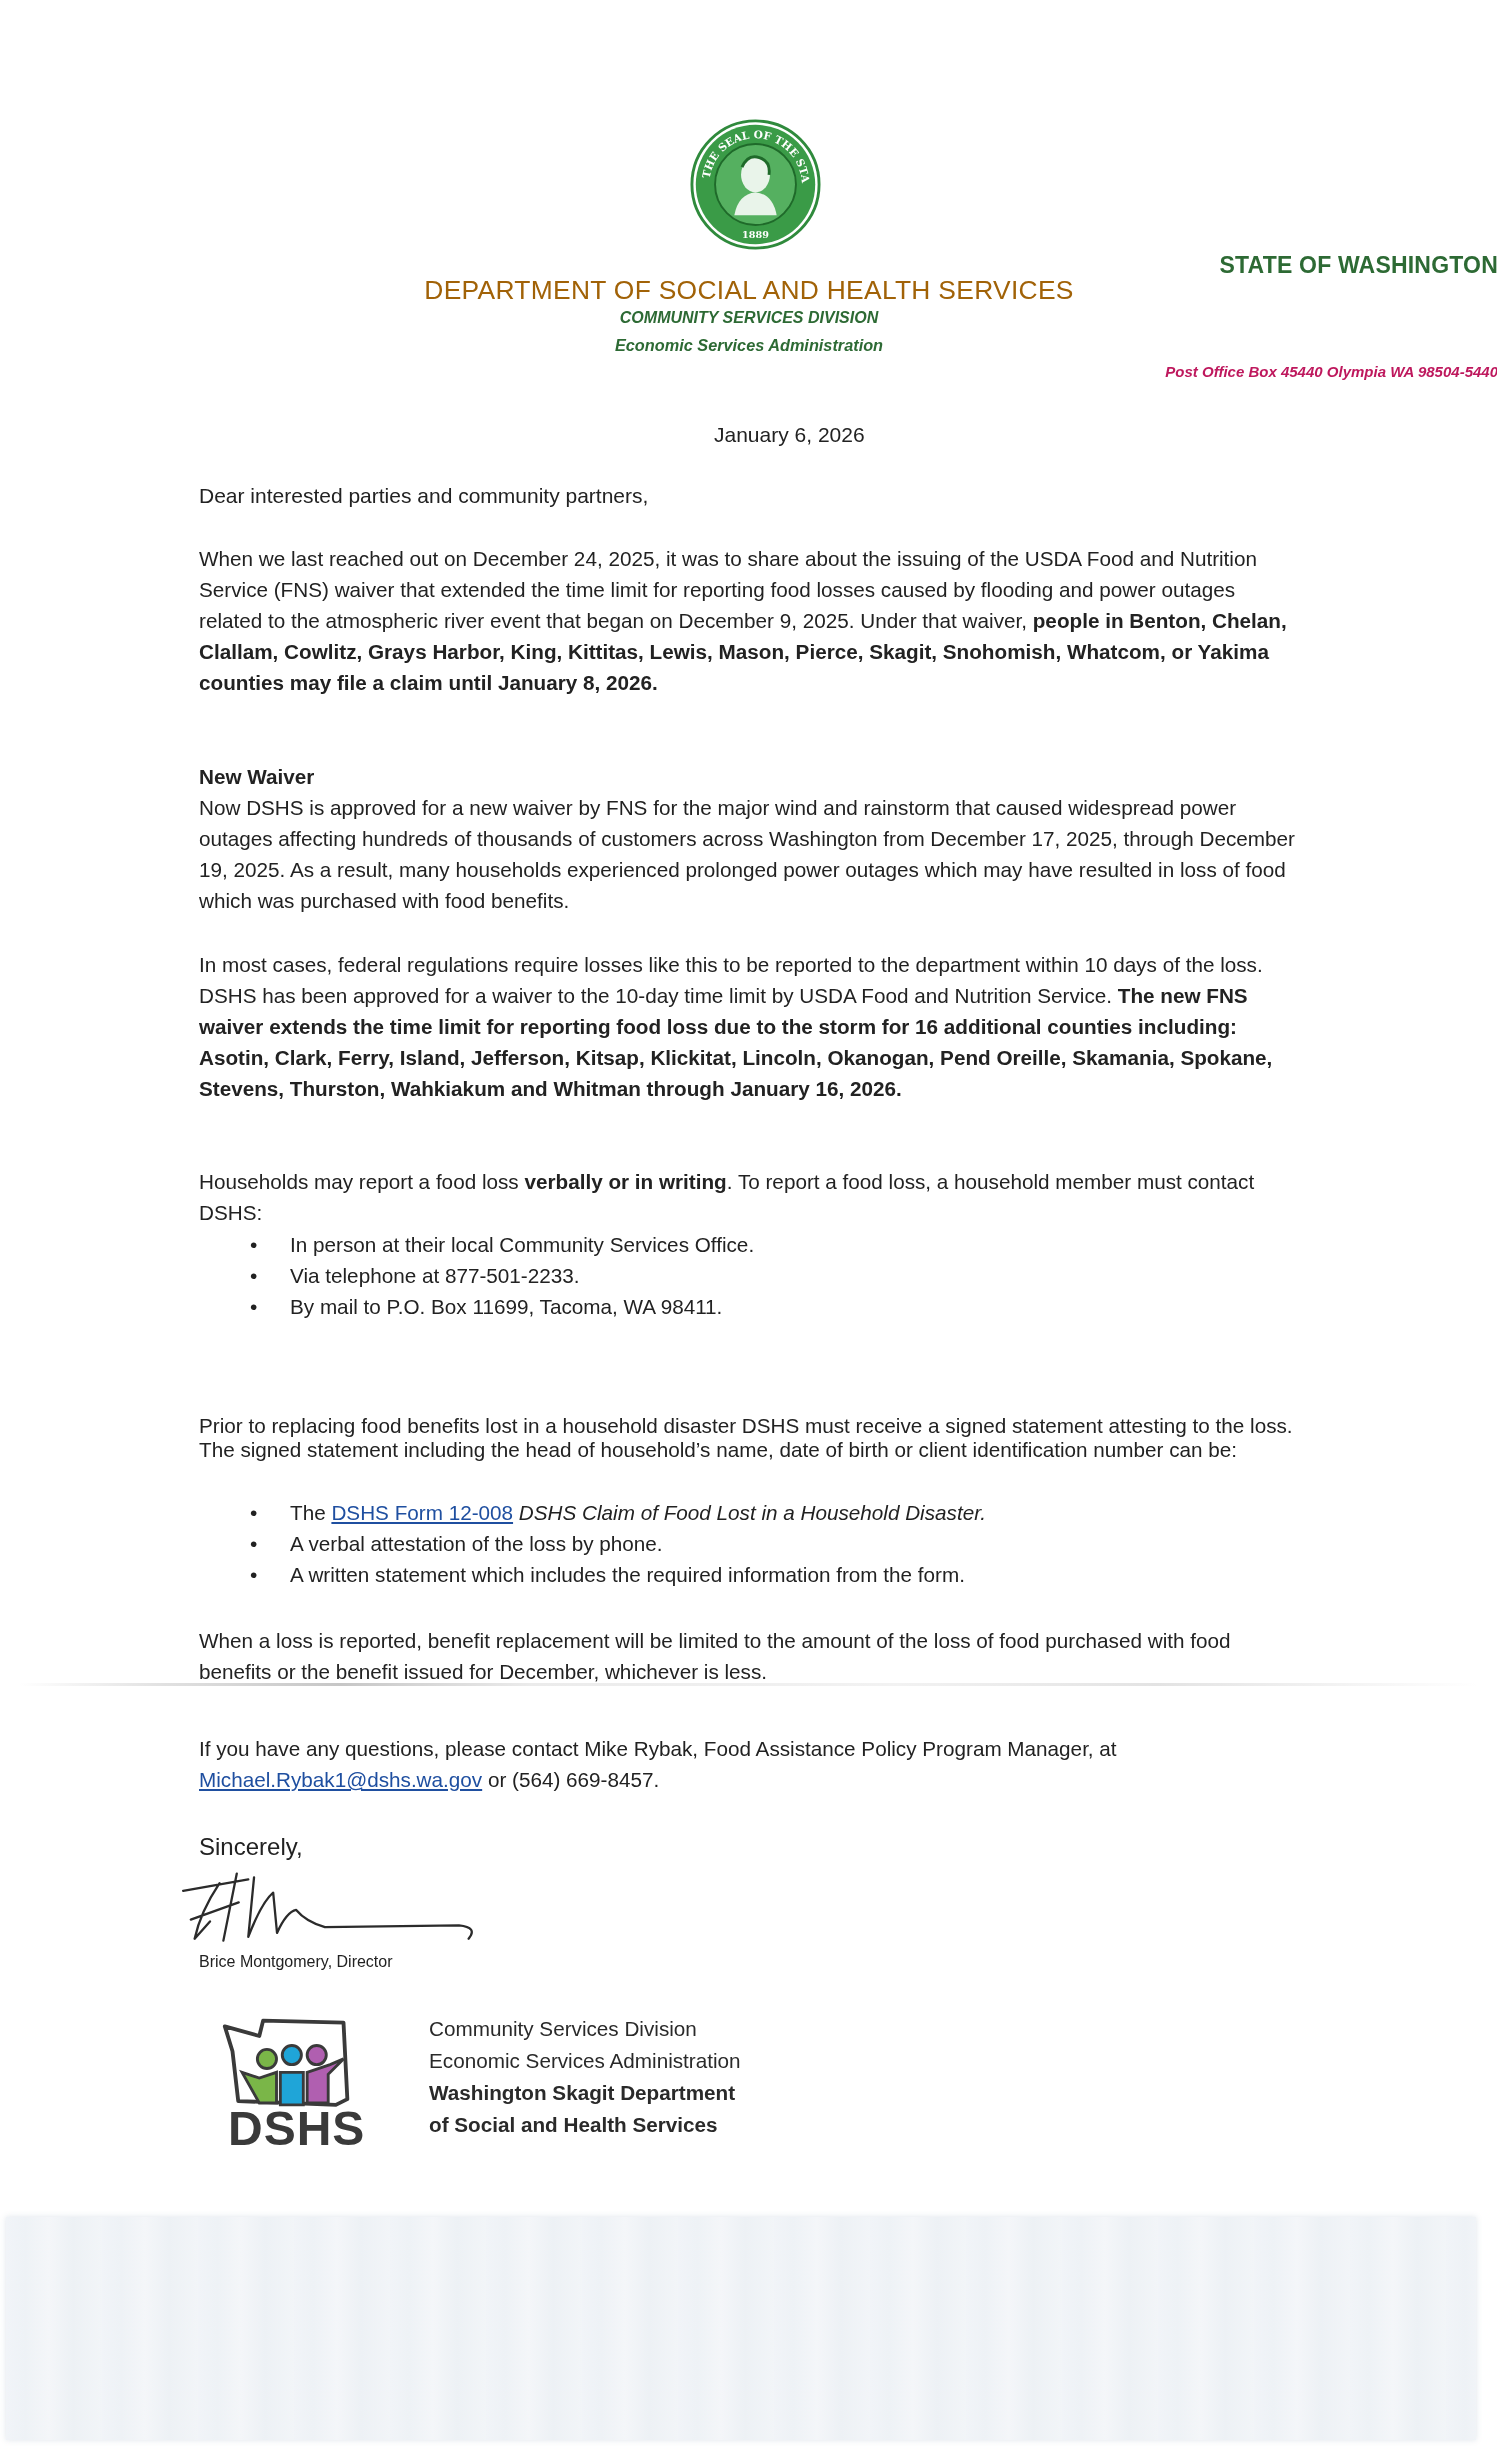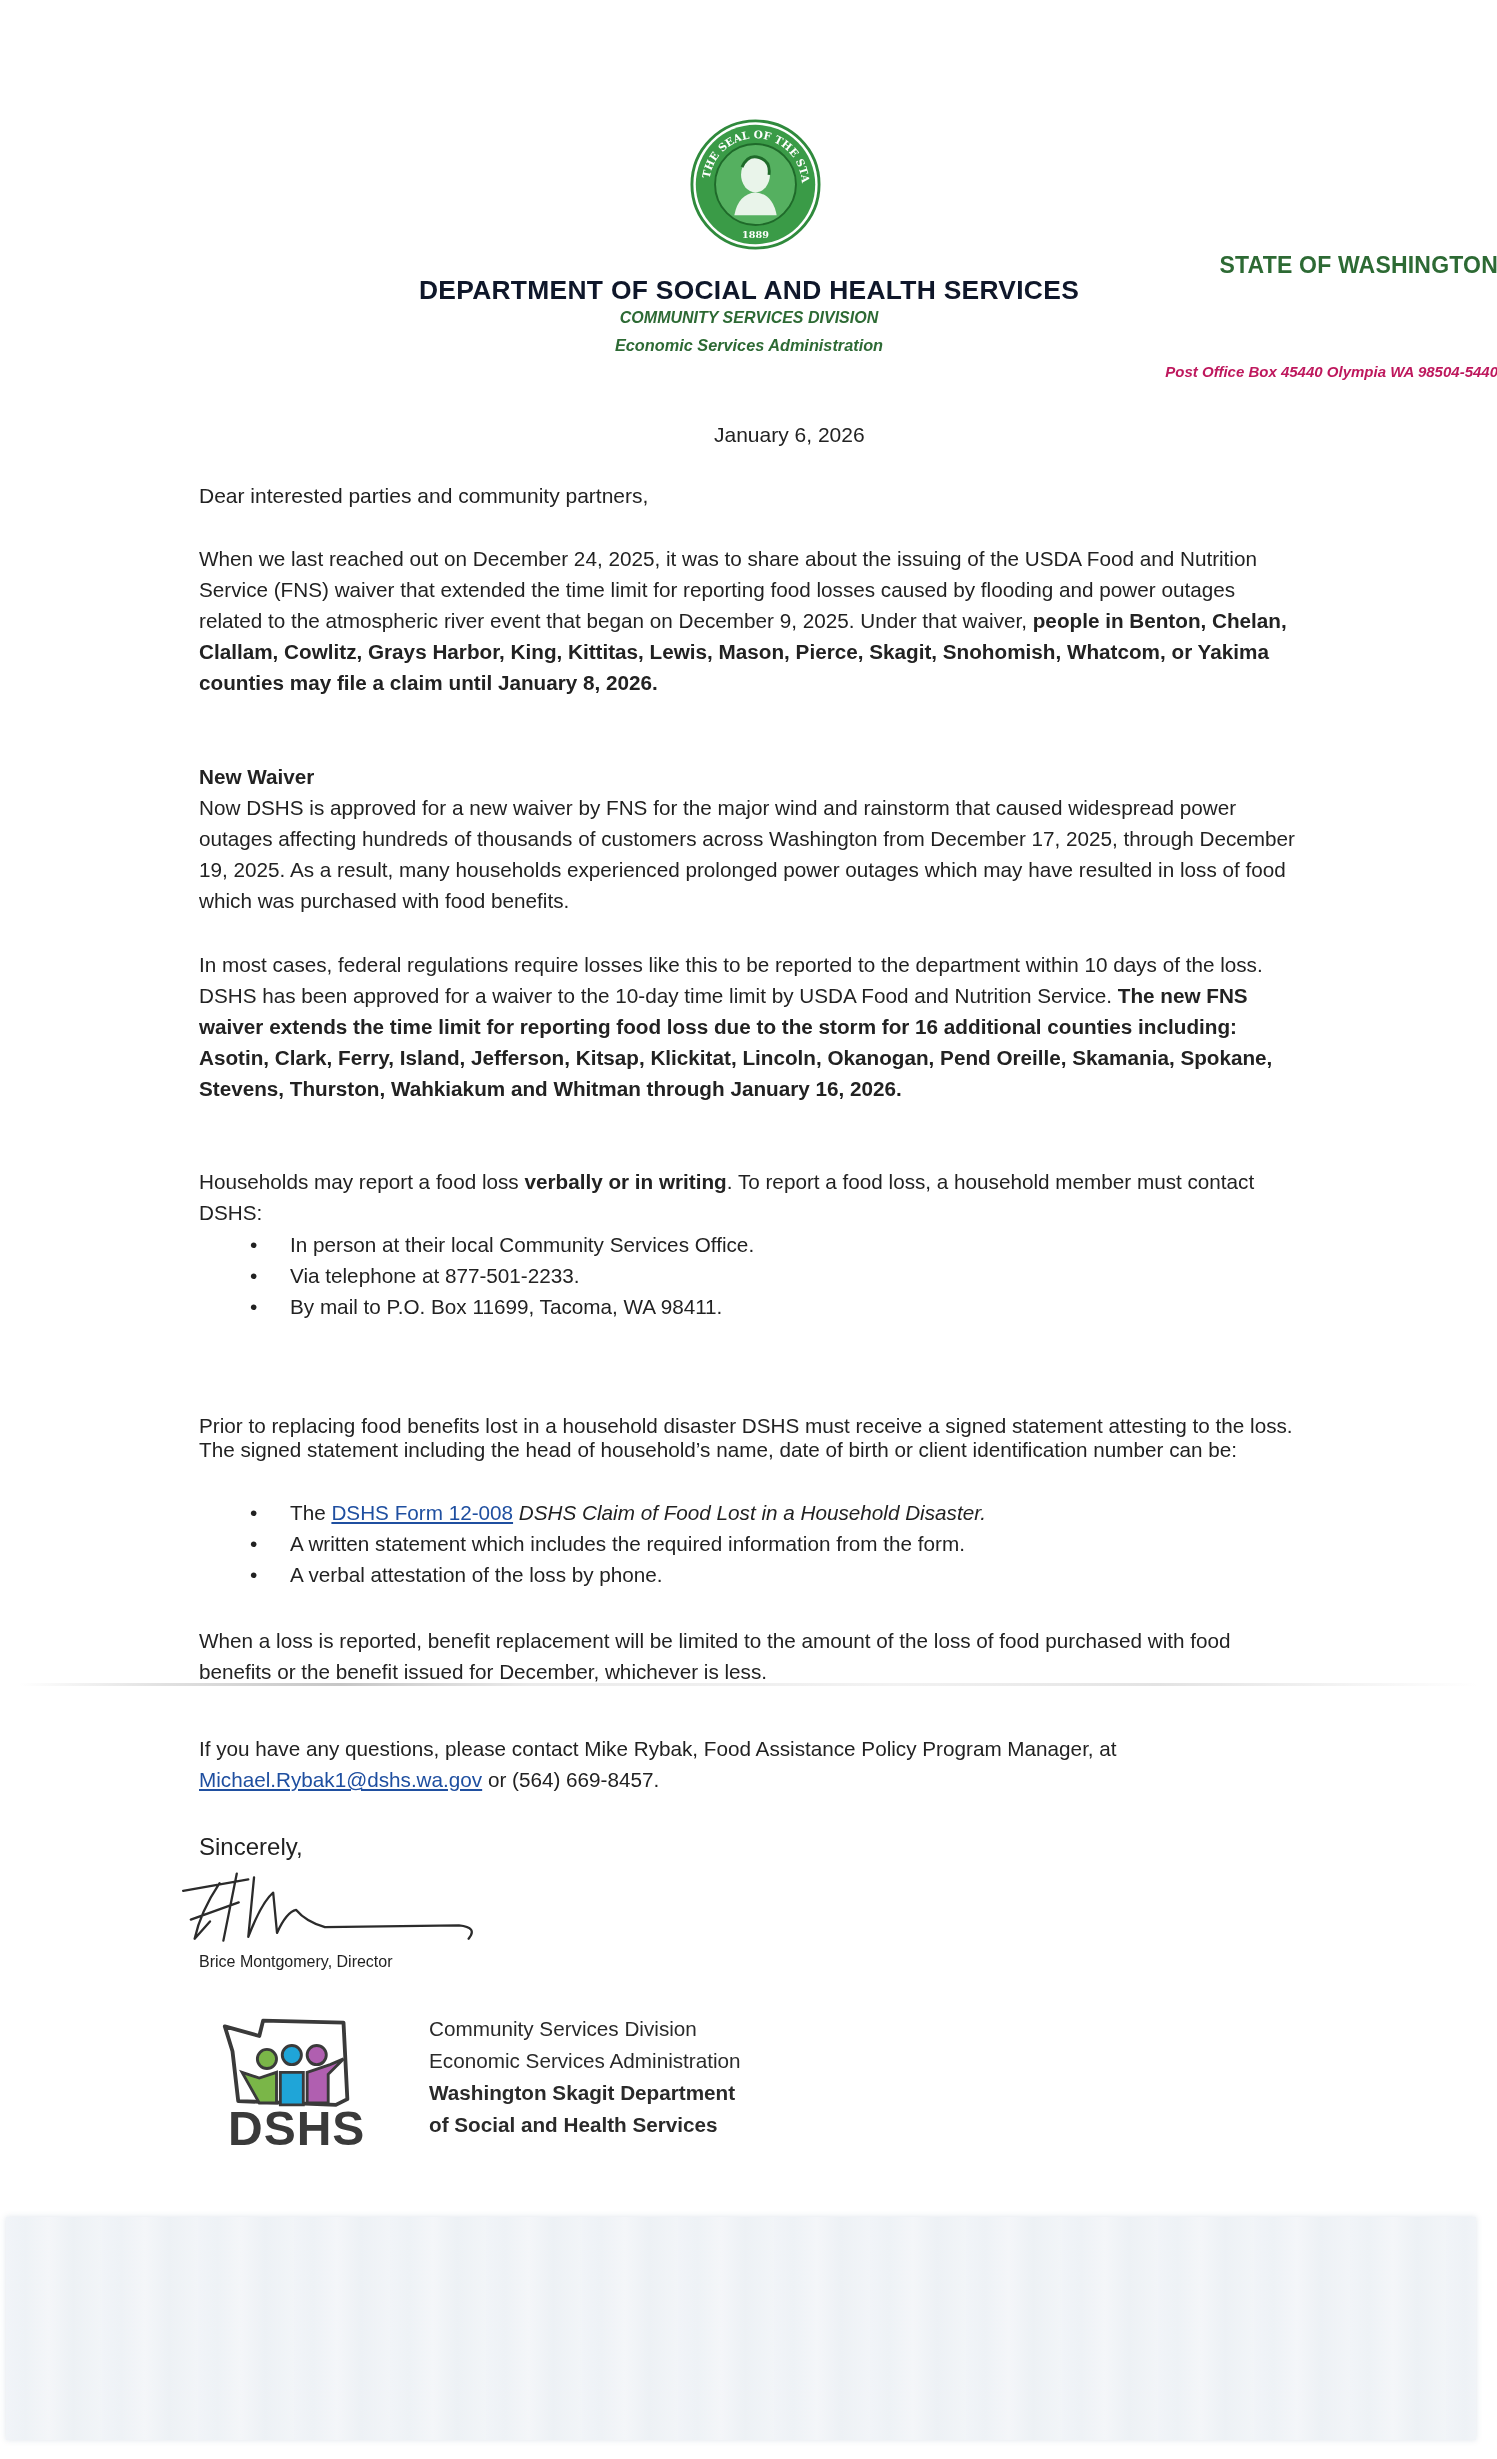--- a/index.html
+++ b/index.html
@@ -1,20 +1,20 @@
 <!DOCTYPE html>
 <html><head>
 <meta charset="utf-8">
 <style>
   html, body { margin: 0; padding: 0; background: #ffffff; }
   body { width: 1498px; height: 2459px; position: relative; overflow: hidden;
          font-family: "Liberation Sans", "DejaVu Sans", sans-serif; color: #1e1e1e; }
   .seal { position: absolute; left: 690px; top: 119px; width: 131px; height: 131px; }
   .lh-state { position: absolute; top: 252px; width: 100%; text-align: right; font-weight: bold; font-size: 23px; color: #2d6a34; letter-spacing: 0.2px; }
-  .lh-dept { position: absolute; top: 275px; width: 100%; text-align: center; font-weight: bold; font-size: 26.4px; color: #0f172a; letter-spacing: 0.3px; }
+  .lh-dept { position: absolute; top: 275px; width: 100%; text-align: center; font-weight: normal; font-size: 26.4px; color: #a16207; letter-spacing: 0.3px; }
   .lh-div { position: absolute; top: 309px; width: 100%; text-align: center; font-weight: bold; font-style: italic; font-size: 16px; color: #2d6a34; }
   .lh-esa { position: absolute; top: 336px; width: 100%; text-align: center; font-weight: bold; font-style: italic; font-size: 16.3px; color: #2d6a34; }
   .lh-addr { position: absolute; top: 363px; width: 100%; text-align: right; font-weight: bold; font-style: italic; font-size: 15px; color: #be185d; }
 
   .body-text { font-size: 20.7px; line-height: 31px; color: #222; }
   .date { position: absolute; left: 666px; top: 419px; font-size: 21px; margin-left: 48px; }
   .salutation { position: absolute; left: 199px; top: 480px; font-size: 21px; }
   .para { position: absolute; left: 199px; width: 1105px; margin: 0; }
   b, .b { font-weight: bold; }
   .heading { font-weight: bold; }
@@ -76,22 +76,22 @@
 <ul class="bullets body-text" style="top:1229px;">
   <li>In person at their local Community Services Office.</li>
   <li>Via telephone at 877-501-2233.</li>
   <li>By mail to P.O. Box 11699, Tacoma, WA 98411.</li>
 </ul>
 
 <p class="para body-text" style="top:1410px;">Prior to replacing food benefits lost in a household disaster DSHS must receive a signed statement attesting to the loss.</p>
 <p class="para body-text" style="top:1434px;">The signed statement including the head of household’s name, date of birth or client identification number can be:</p>
 <ul class="bullets body-text" style="top:1497px;">
   <li><span>The </span><a class="link">DSHS Form 12-008</a><span class="ital"> DSHS Claim of Food Lost in a Household Disaster.</span></li>
+  <li>A verbal attestation of the loss by phone.</li>
   <li>A written statement which includes the required information from the form.</li>
-  <li>A verbal attestation of the loss by phone.</li>
 </ul>
 
 <p class="para body-text" style="top:1625px;">When a loss is reported, benefit replacement will be limited to the amount of the loss of food purchased with food benefits or the benefit issued for December, whichever is less.</p>
 
 <div class="scan-line"></div>
 
 <p class="para body-text" style="top:1733px;"><span>If you have any questions, please contact Mike Rybak, Food Assistance Policy Program Manager, at </span><a class="link">Michael.Rybak1@dshs.wa.gov</a><span> or (564) 669-8457.</span></p>
 
 <div class="signoff body-text">Sincerely,</div>
 <svg class="signature" viewBox="0 0 320 95">

